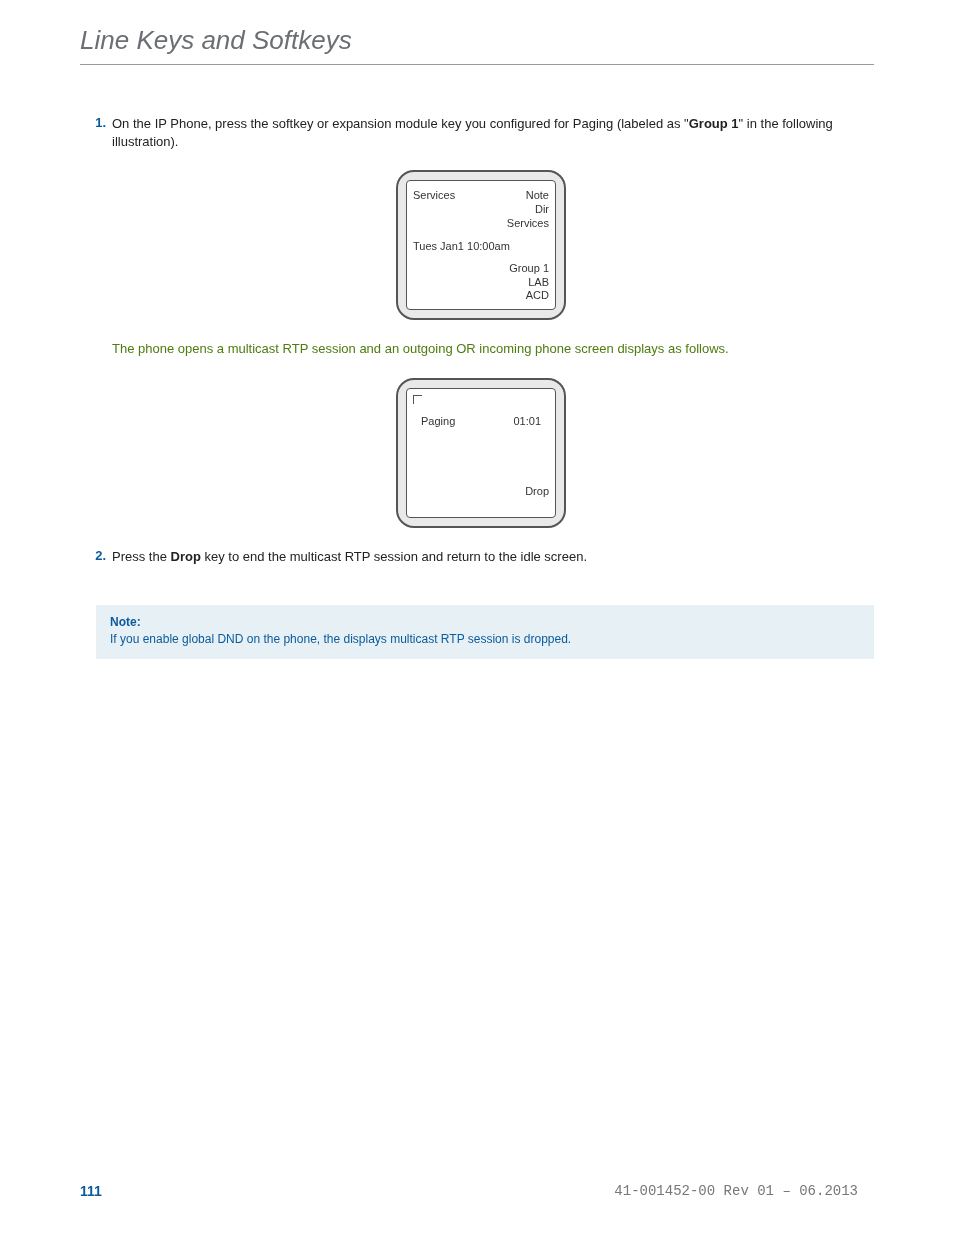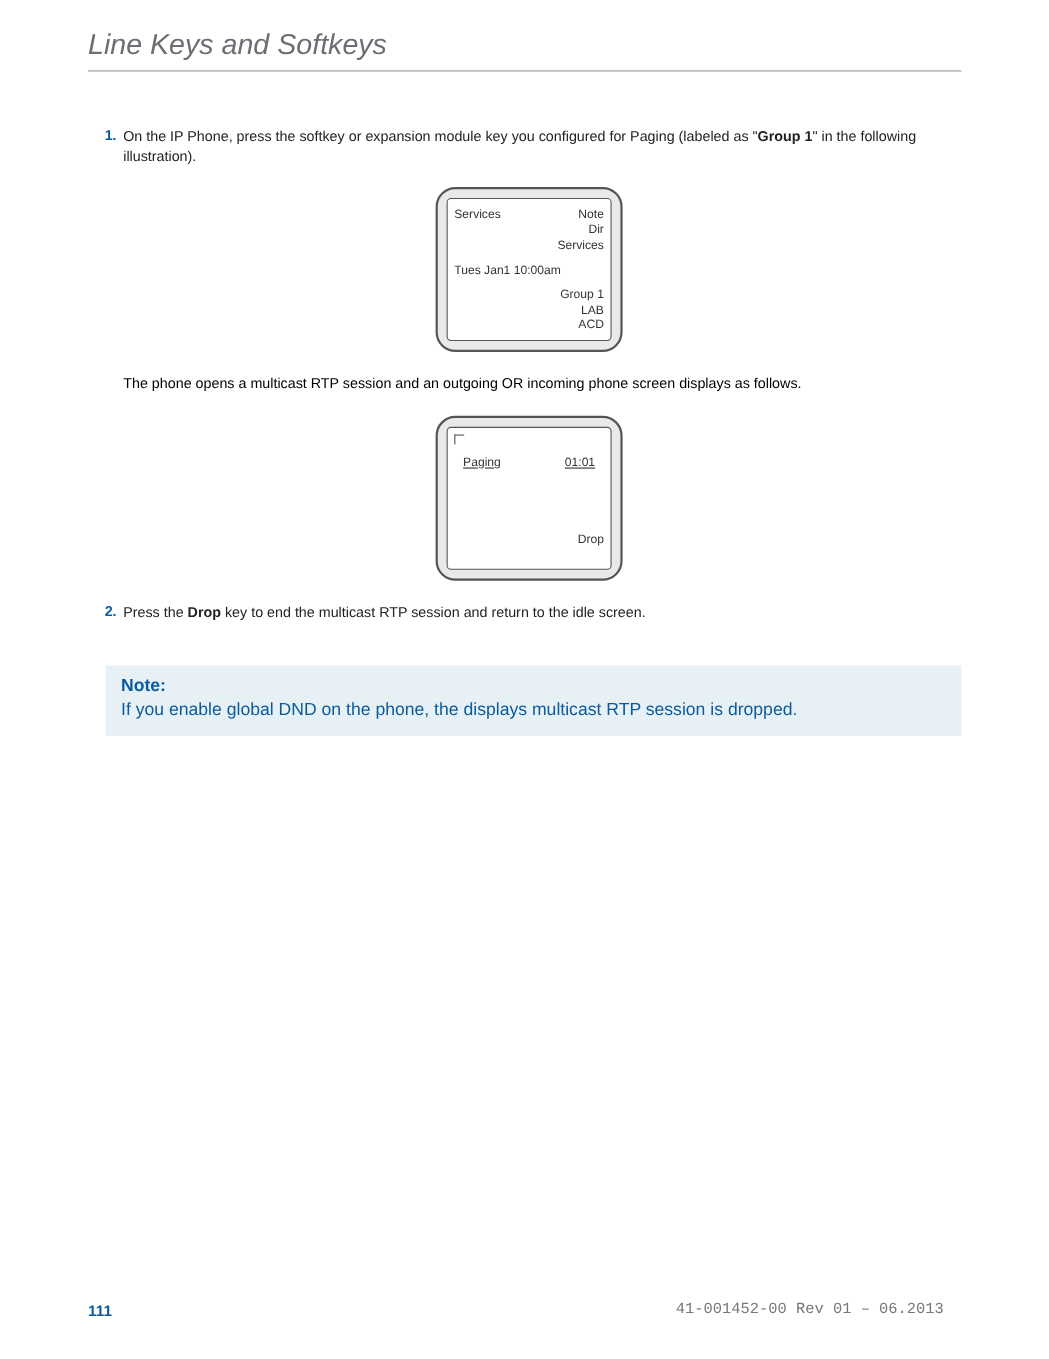--- a/index.html
+++ b/index.html
@@ -44,21 +44,21 @@
     padding-right: 6px;
   }
   .step-body {
     font-size: 13px;
     color: #222;
     line-height: 1.35;
     flex: 1;
   }
   .para {
     font-size: 13px;
-    color: #000000;
+    color: #4d7c0f;
     line-height: 1.35;
     margin: 18px 0 18px 24px;
   }
   .illustration-wrap {
     text-align: center;
     margin: 20px 0 20px 0;
   }
   .phone-frame {
     display: inline-block;
     width: 150px;
@@ -96,30 +96,29 @@
   }
   .screen-bottom {
     position: absolute;
     left: 6px;
     right: 6px;
     bottom: 6px;
   }
   .paging-screen .screen-row {
     margin-top: 18px;
     padding: 0 8px;
-    text-decoration: underline;
   }
   .paging-screen .screen-bottom {
     bottom: 18px;
   }
   .note-box {
     background: #e7f0f5;
     margin: 40px 0 0 8px;
     padding: 10px 14px 12px 14px;
-    font-size: 16px;
+    font-size: 12px;
   }
   .note-heading {
     color: #0a5a9c;
     font-weight: bold;
     margin-bottom: 2px;
   }
   .note-body {
     color: #0a5a9c;
     line-height: 1.35;
   }

